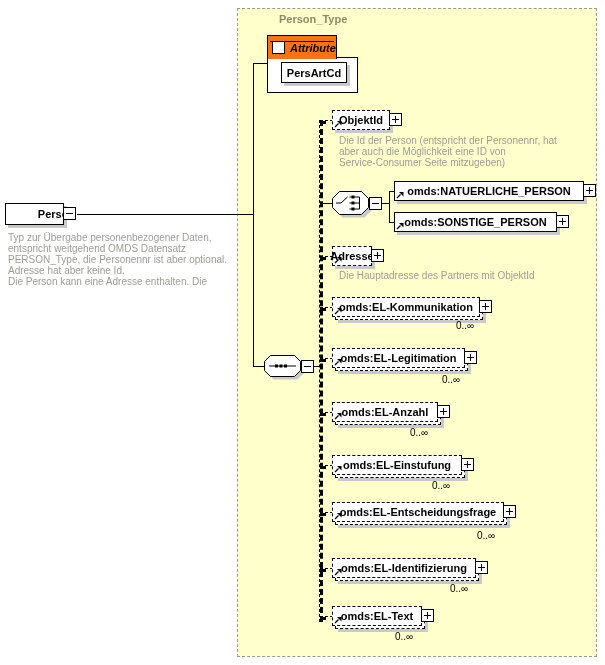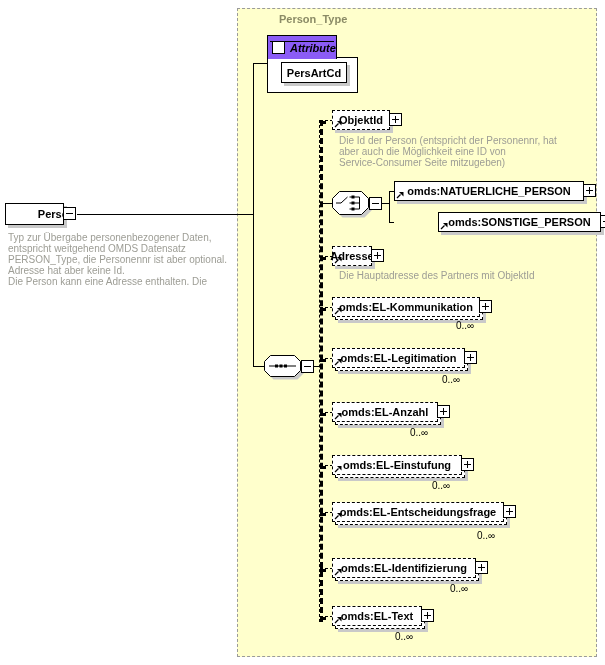--- a/index.html
+++ b/index.html
@@ -38,21 +38,21 @@
 
   
   .ann { position:absolute; font-size:10px; line-height:11px; color:#9d9d95;
          white-space:nowrap; z-index:2; }
   .occ { position:absolute; font-size:10px; color:#000; white-space:nowrap; z-index:2; }
 
   
   .attr-body { position:absolute; left:267px; top:57px; width:91px; height:36px;
                box-sizing:border-box; background:#fff; border:1px solid #000; z-index:2; }
   .attr-tab  { position:absolute; left:267px; top:35px; width:70px; height:24px;
-               box-sizing:border-box; background:#8b5cf6; border:1px solid #000; border-bottom:none;
+               box-sizing:border-box; background:#f97316; border:1px solid #000; border-bottom:none;
                z-index:3; display:flex; align-items:center; padding-left:4px;
                font-size:11px; font-style:italic; font-weight:bold; }
   .attr-tab .btn { position:static; flex:0 0 auto; margin-right:5px; }
 
   svg.octa { position:absolute; z-index:3; }
 </style>
 </head>
 <body>
 
 <div class="canvas">
@@ -144,21 +144,21 @@
   </div>
 
   <div class="box shadow" style="left:394px;top:181px;width:190px;height:20px;">
     <svg class="refarrow" width="8" height="8">
         <path d="M1 7 L4.5 3.5" stroke="#000" stroke-width="1.2" fill="none"></path>
         <polygon points="3,1 7.5,1 7.5,5.5" fill="#000"></polygon>
       </svg>
     <span>omds:NATUERLICHE_PERSON</span>
     <span class="btn plus"></span>
   </div>
-  <div class="box shadow" style="left:394px;top:212px;width:163px;height:20px;margin-left:44px;">
+  <div class="box shadow" style="left:394px;top:212px;width:163px;height:20px;">
     <svg class="refarrow" width="8" height="8">
         <path d="M1 7 L4.5 3.5" stroke="#000" stroke-width="1.2" fill="none"></path>
         <polygon points="3,1 7.5,1 7.5,5.5" fill="#000"></polygon>
       </svg>
     <span>omds:SONSTIGE_PERSON</span>
     <span class="btn plus"></span>
   </div>
 
   <div class="box opt shadow" style="left:332px;top:246px;width:40px;height:20px;">
     <svg class="refarrow" width="8" height="8">

